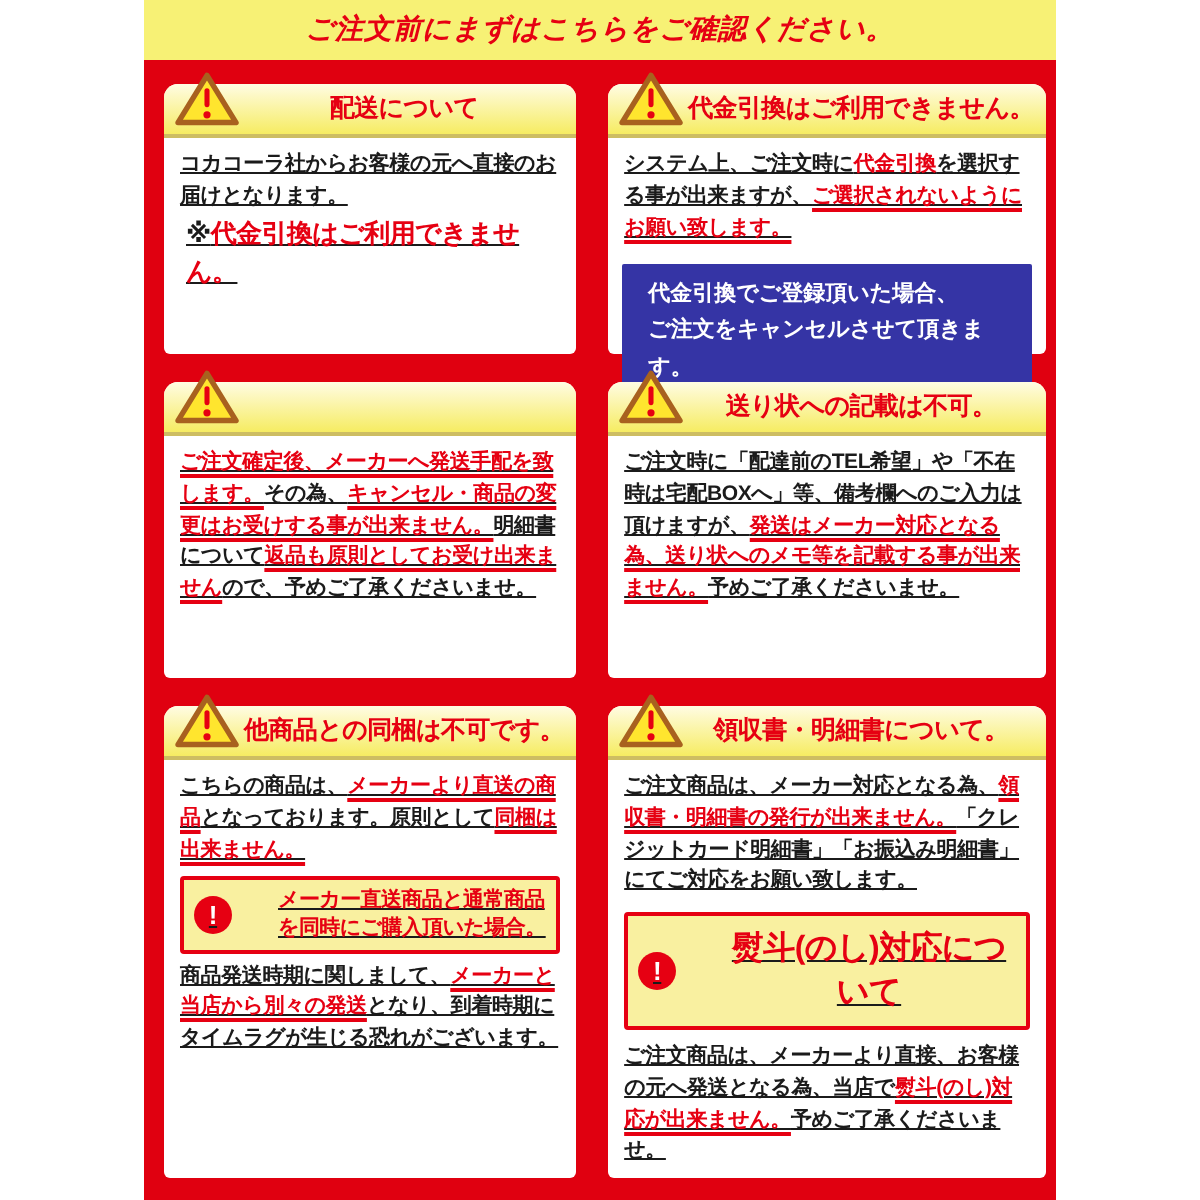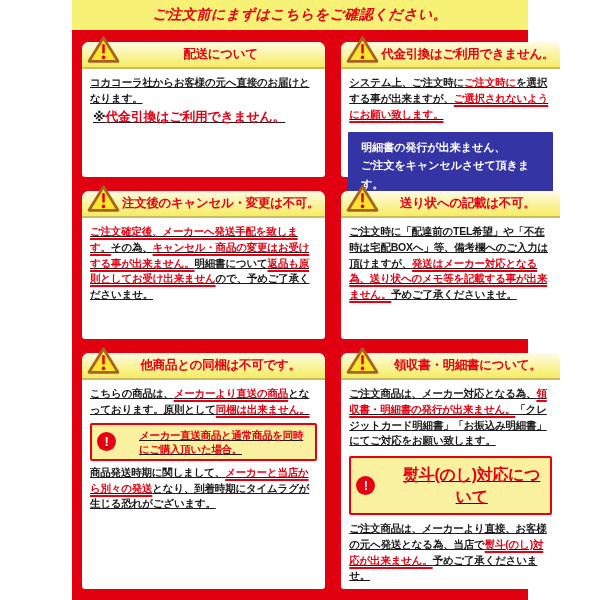--- a/index.html
+++ b/index.html
@@ -65,36 +65,35 @@
       <section class="card">
         <div class="card-header">
           <svg class="warn-tri" viewBox="0 0 36 32">
             <polygon points="18,3 34,29 2,29" fill="#ffe52e" stroke="#a8611f" stroke-width="3" stroke-linejoin="round"></polygon>
             <rect x="16.6" y="10" width="2.8" height="10.5" rx="1.4" fill="#e60012"></rect>
             <circle cx="18" cy="24.7" r="2" fill="#e60012"></circle>
           </svg>
           <span class="card-title">代金引換はご利用できません。</span>
         </div>
         <div class="card-body">
-          <p><span class="seg-b">システム上、ご注文時に</span><span class="seg-r">ご注文時に</span><span class="seg-b">を選択する事が出来ますが、</span><span class="seg-ru">ご選択されないようにお願い致します。</span></p>
+          <p><span class="seg-b">システム上、ご注文時に</span><span class="seg-r">代金引換</span><span class="seg-b">を選択する事が出来ますが、</span><span class="seg-ru">ご選択されないようにお願い致します。</span></p>
         </div>
         <div class="blue-box">
-          <span>明細書の発行が出来ません、</span>
+          <span>代金引換でご登録頂いた場合、</span>
           <span>ご注文をキャンセルさせて頂きます。</span>
         </div>
       </section>
 
       <section class="card">
         <div class="card-header">
           <svg class="warn-tri" viewBox="0 0 36 32">
             <polygon points="18,3 34,29 2,29" fill="#ffe52e" stroke="#a8611f" stroke-width="3" stroke-linejoin="round"></polygon>
             <rect x="16.6" y="10" width="2.8" height="10.5" rx="1.4" fill="#e60012"></rect>
             <circle cx="18" cy="24.7" r="2" fill="#e60012"></circle>
           </svg>
-          <span class="card-title">注文後のキャンセル・変更は不可。</span>
         </div>
         <div class="card-body">
           <p><span class="seg-ru">ご注文確定後、メーカーへ発送手配を致します。</span><span class="seg-b">その為、</span><span class="seg-ru">キャンセル・商品の変更はお受けする事が出来ません。</span><span class="seg-b">明細書について</span><span class="seg-ru">返品も原則としてお受け出来ません</span><span class="seg-b">ので、予めご了承くださいませ。</span></p>
         </div>
       </section>
 
       <section class="card">
         <div class="card-header">
           <svg class="warn-tri" viewBox="0 0 36 32">
             <polygon points="18,3 34,29 2,29" fill="#ffe52e" stroke="#a8611f" stroke-width="3" stroke-linejoin="round"></polygon>

